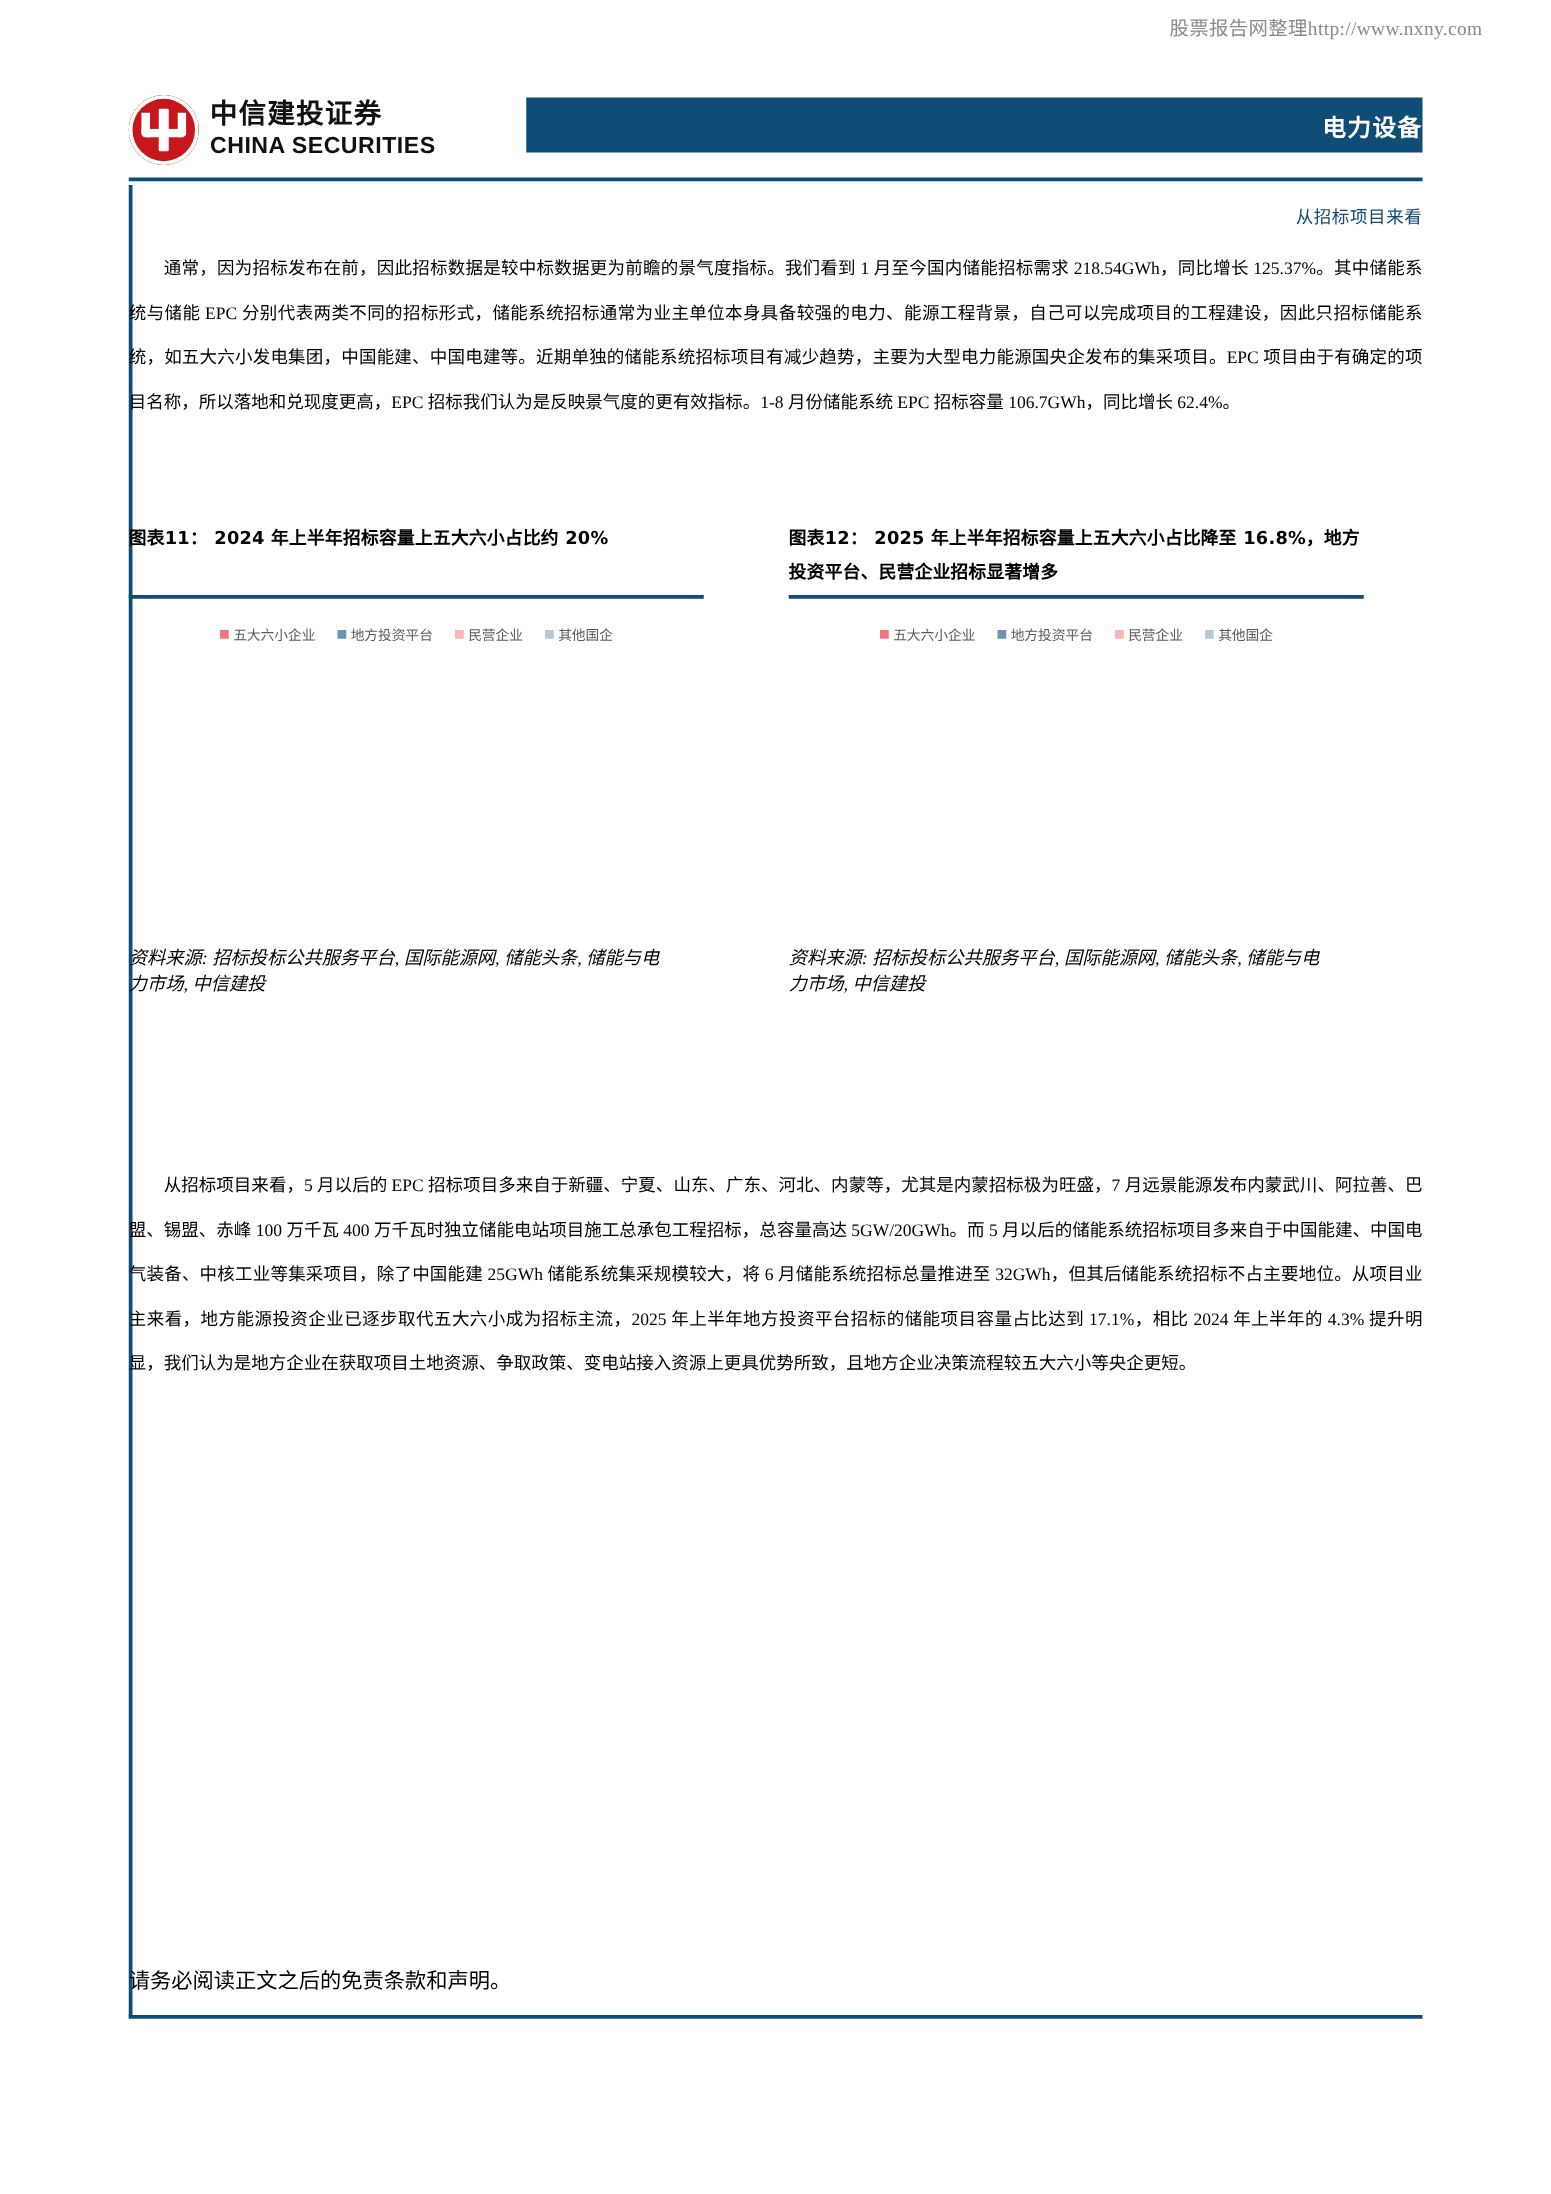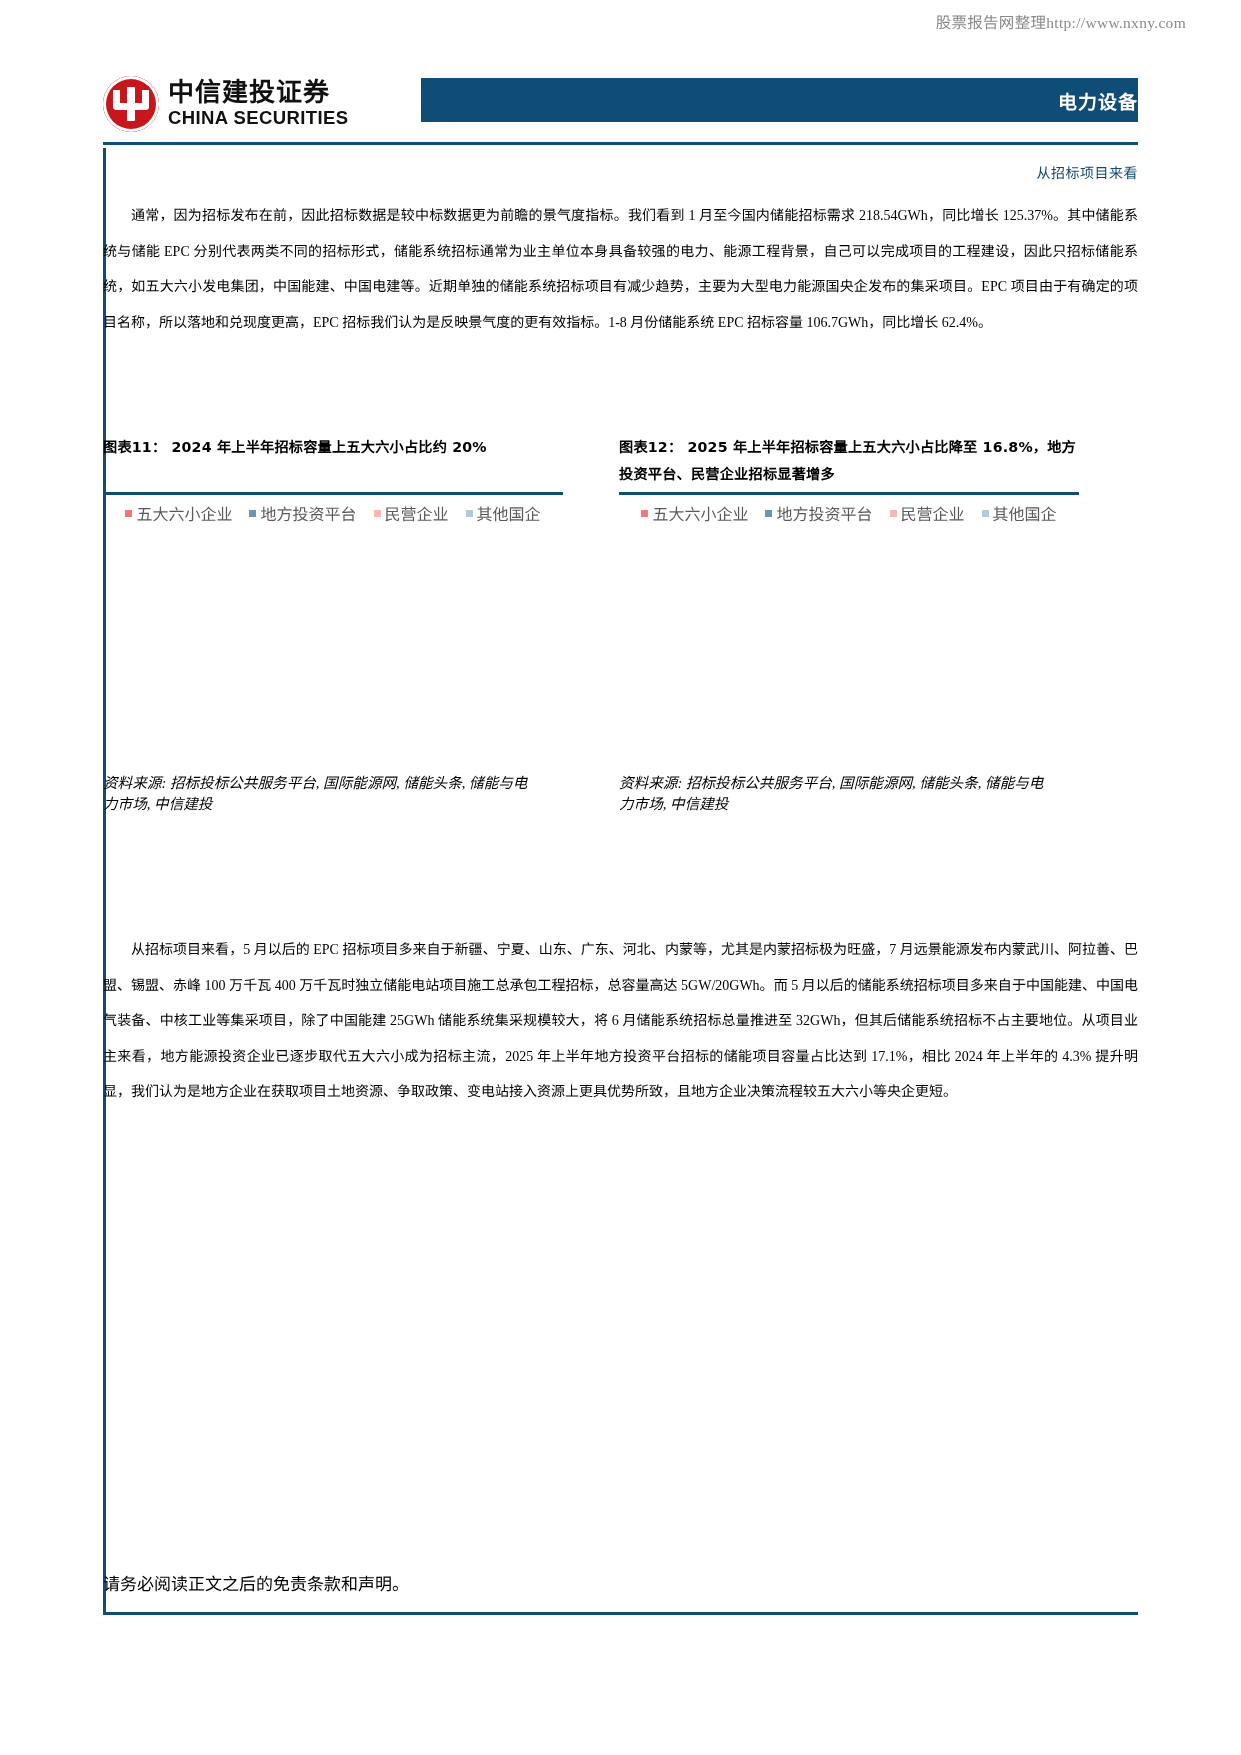--- a/index.html
+++ b/index.html
@@ -70,22 +70,22 @@
     left: 10px;
     top: 14px;
     width: 36px;
     height: 20px;
     border: 7px solid #ffffff;
     border-top: none;
     border-radius: 0 0 4px 4px;
     box-sizing: border-box;
   }
   .logo-text-cn {
-    font-family: Liberation Sans, sans-serif;
-    font-size: 26px;
+    font-family: Liberation Mono, monospace;
+    font-size: 22px;
     font-weight: bold;
     letter-spacing: 1px;
     color: #111111;
     line-height: 1.05;
   }
   .logo-text-en {
     font-family: "Liberation Sans", sans-serif;
     font-size: 18.5px;
     font-weight: bold;
     letter-spacing: 0.4px;
@@ -147,22 +147,21 @@
   #para-top { top: 198px; }
   #para-bottom { top: 932px; }
 
   
   .exhibits {
     position: absolute;
     top: 418px;
     left: 103px;
     width: 1035px;
     display: flex;
-    gap: 0px;
-    margin-top: 16px;
+    gap: 12px;
   }
   .exhibit {
     width: 460px;
     position: relative;
   }
   .exhibit.left { margin-right: 56px; }
   .exhibit-title {
     font-family: "DejaVu Sans", sans-serif;
     font-size: 14.2px;
     font-weight: bold;
@@ -178,23 +177,23 @@
   }
   .chart-box {
     height: 268px;
     position: relative;
   }
   .legend {
     display: flex;
     justify-content: center;
     align-items: center;
     gap: 17px;
-    padding-top: 6px;
-    font-family: "DejaVu Sans", sans-serif;
-    font-size: 16px;
+    padding-top: 20px;
+    font-family: "DejaVu Sans", sans-serif;
+    font-size: 11px;
     color: #5a5a5a;
   }
   .legend-item {
     display: flex;
     align-items: center;
     gap: 4px;
     white-space: nowrap;
   }
   .legend-swatch {
     width: 7px;

